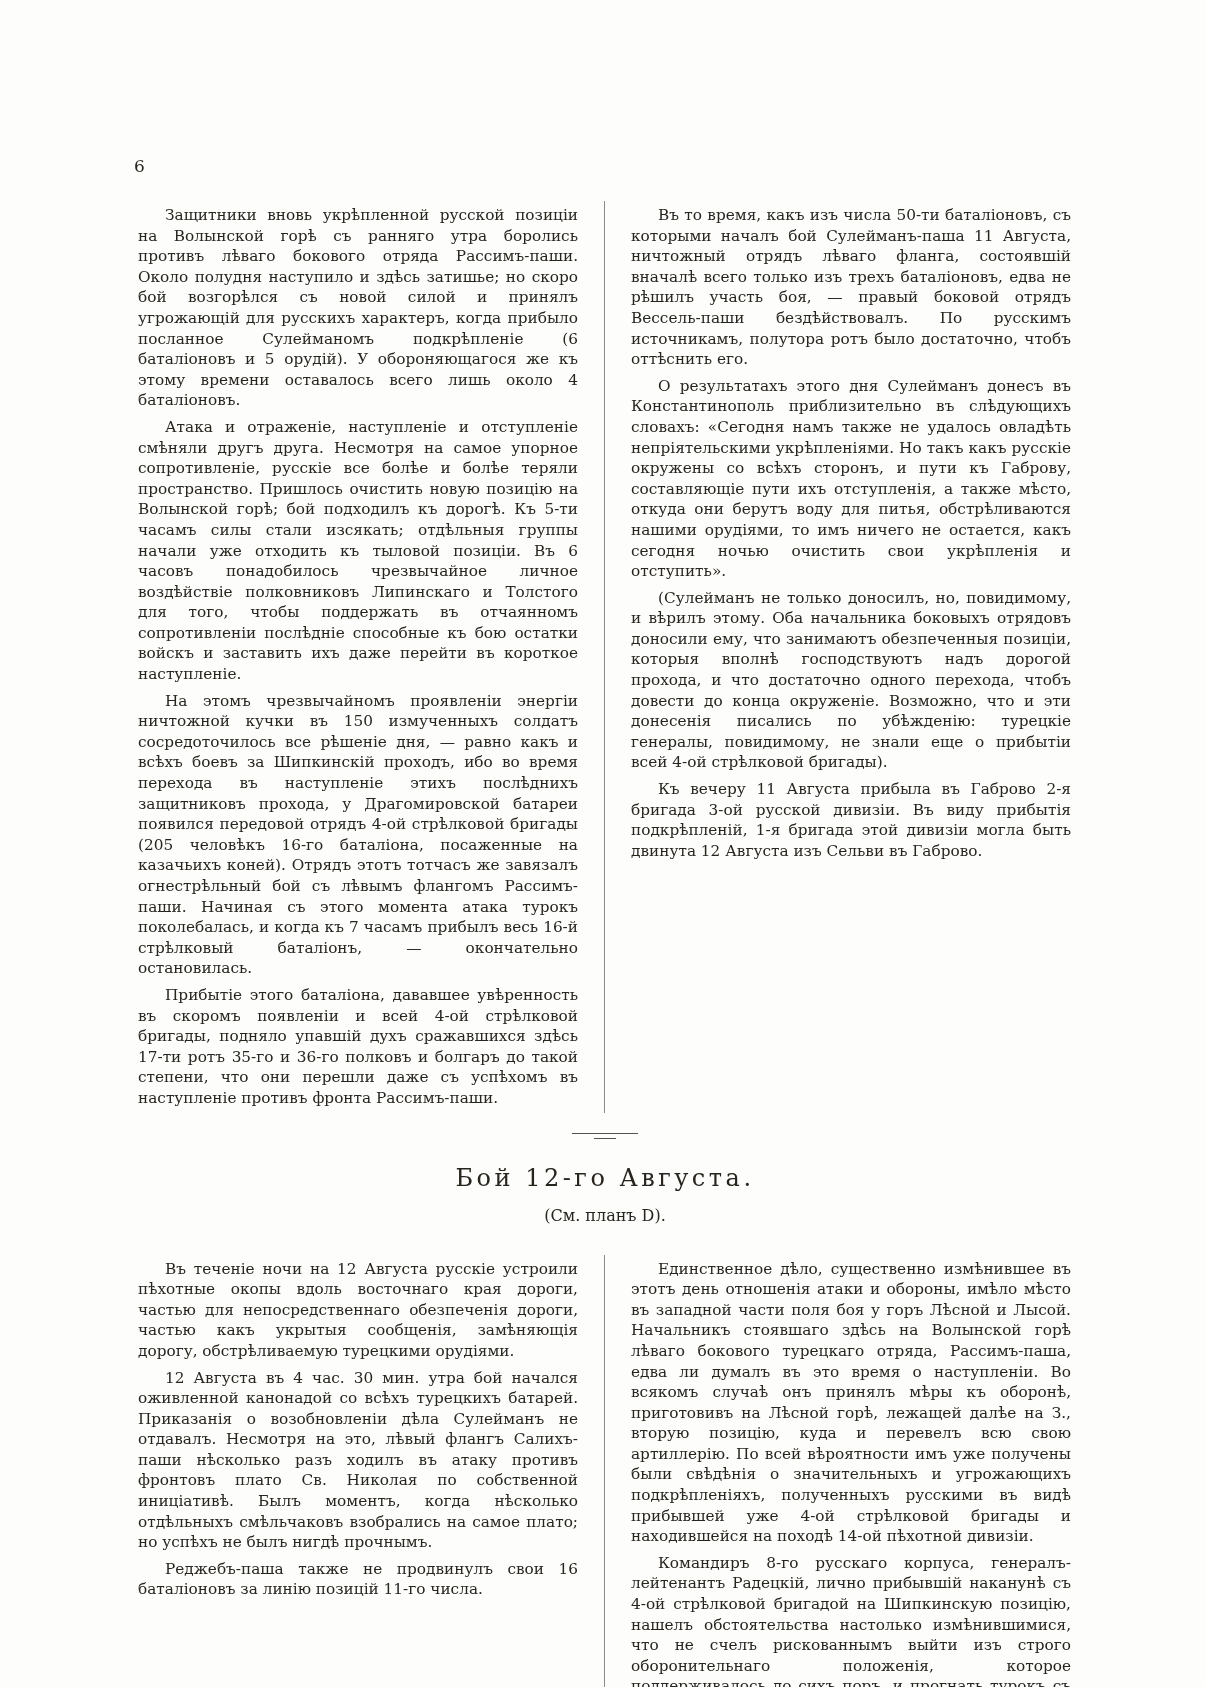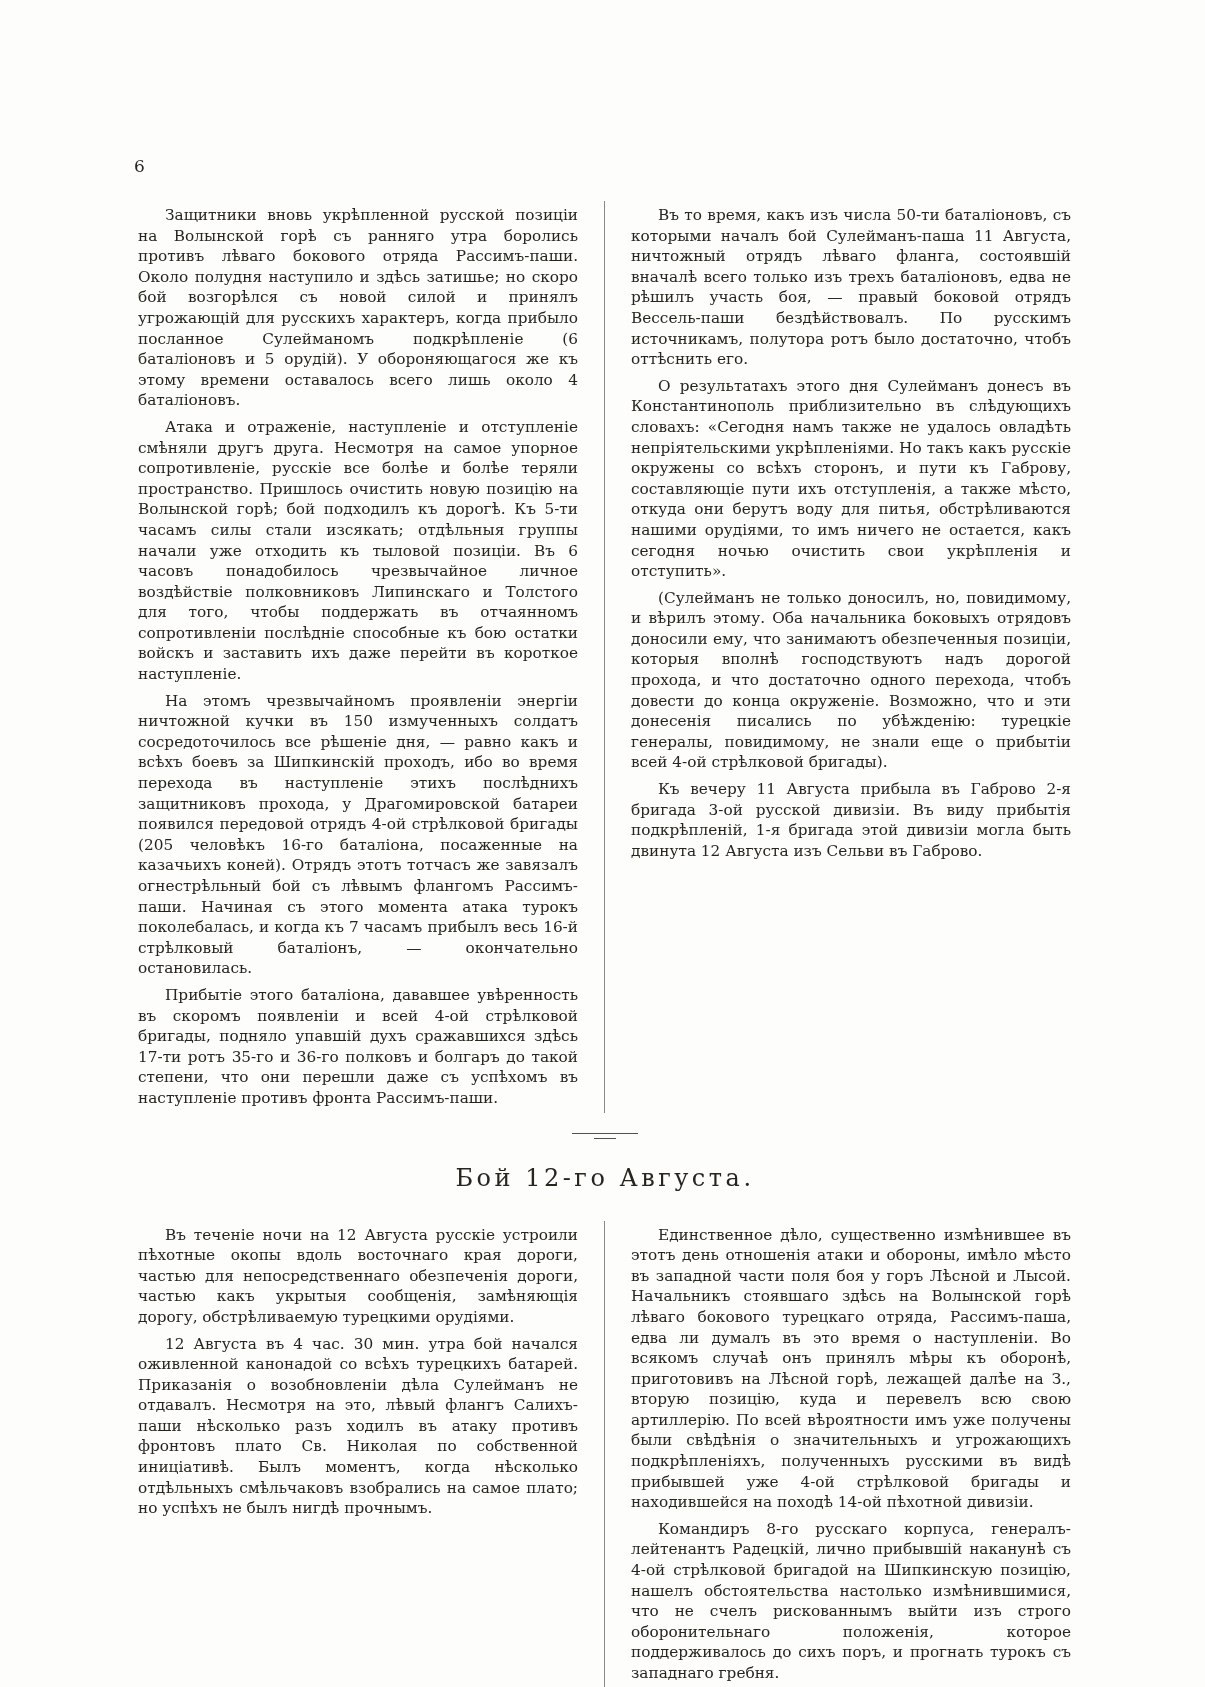--- a/index.html
+++ b/index.html
@@ -100,25 +100,27 @@
         <p>О результатахъ этого дня Сулейманъ донесъ въ Константинополь приблизительно въ слѣдующихъ словахъ: «Сегодня намъ также не удалось овладѣть непріятельскими укрѣпленіями. Но такъ какъ русскіе окружены со всѣхъ сторонъ, и пути къ Габрову, составляющіе пути ихъ отступленія, а также мѣсто, откуда они берутъ воду для питья, обстрѣливаются нашими орудіями, то имъ ничего не остается, какъ сегодня ночью очистить свои укрѣпленія и отступить».</p>
         <p>(Сулейманъ не только доносилъ, но, повидимому, и вѣрилъ этому. Оба начальника боковыхъ отрядовъ доносили ему, что занимаютъ обезпеченныя позиціи, которыя вполнѣ господствуютъ надъ дорогой прохода, и что достаточно одного перехода, чтобъ довести до конца окруженіе. Возможно, что и эти донесенія писались по убѣжденію: турецкіе генералы, повидимому, не знали еще о прибытіи всей 4-ой стрѣлковой бригады).</p>
         <p>Къ вечеру 11 Августа прибыла въ Габрово 2-я бригада 3-ой русской дивизіи. Въ виду прибытія подкрѣпленій, 1-я бригада этой дивизіи могла быть двинута 12 Августа изъ Сельви въ Габрово.</p>
       </div>
     </div>
 
     <div class="section-break"></div>
     <div class="section-break-small"></div>
 
     <h1 class="chapter-heading">Бой 12-го Августа.</h1>
+    <div class="chapter-subheading">(См. планъ D).</div>
 
     <div class="columns section-2">
       <div class="col">
         <p>Въ теченіе ночи на 12 Августа русскіе устроили пѣхотные окопы вдоль восточнаго края дороги, частью для непосредственнаго обезпеченія дороги, частью какъ укрытыя сообщенія, замѣняющія дорогу, обстрѣливаемую турецкими орудіями.</p>
         <p>12 Августа въ 4 час. 30 мин. утра бой начался оживленной канонадой со всѣхъ турецкихъ батарей. Приказанія о возобновленіи дѣла Сулейманъ не отдавалъ. Несмотря на это, лѣвый флангъ Салихъ-паши нѣсколько разъ ходилъ въ атаку противъ фронтовъ плато Св. Николая по собственной иниціативѣ. Былъ моментъ, когда нѣсколько отдѣльныхъ смѣльчаковъ взобрались на самое плато; но успѣхъ не былъ нигдѣ прочнымъ.</p>
+        <p>Реджебъ-паша также не продвинулъ свои 16 баталіоновъ за линію позицій 11-го числа.</p>
       </div>
       <div class="col-rule"></div>
       <div class="col">
         <p>Единственное дѣло, существенно измѣнившее въ этотъ день отношенія атаки и обороны, имѣло мѣсто въ западной части поля боя у горъ Лѣсной и Лысой. Начальникъ стоявшаго здѣсь на Волынской горѣ лѣваго бокового турецкаго отряда, Рассимъ-паша, едва ли думалъ въ это время о наступленіи. Во всякомъ случаѣ онъ принялъ мѣры къ оборонѣ, приготовивъ на Лѣсной горѣ, лежащей далѣе на З., вторую позицію, куда и перевелъ всю свою артиллерію. По всей вѣроятности имъ уже получены были свѣдѣнія о значительныхъ и угрожающихъ подкрѣпленіяхъ, полученныхъ русскими въ видѣ прибывшей уже 4-ой стрѣлковой бригады и находившейся на походѣ 14-ой пѣхотной дивизіи.</p>
         <p>Командиръ 8-го русскаго корпуса, генералъ-лейтенантъ Радецкій, лично прибывшій наканунѣ съ 4-ой стрѣлковой бригадой на Шипкинскую позицію, нашелъ обстоятельства настолько измѣнившимися, что не счелъ рискованнымъ выйти изъ строго оборонительнаго положенія, которое поддерживалось до сихъ поръ, и прогнать турокъ съ западнаго гребня.</p>
         <p>Предпринятое вслѣдствіе этого наступленіе русскихъ съ шестью стрѣлковыми ротами и однимъ баталіономъ пѣхоты</p>
       </div>
     </div>
 
   </div>

